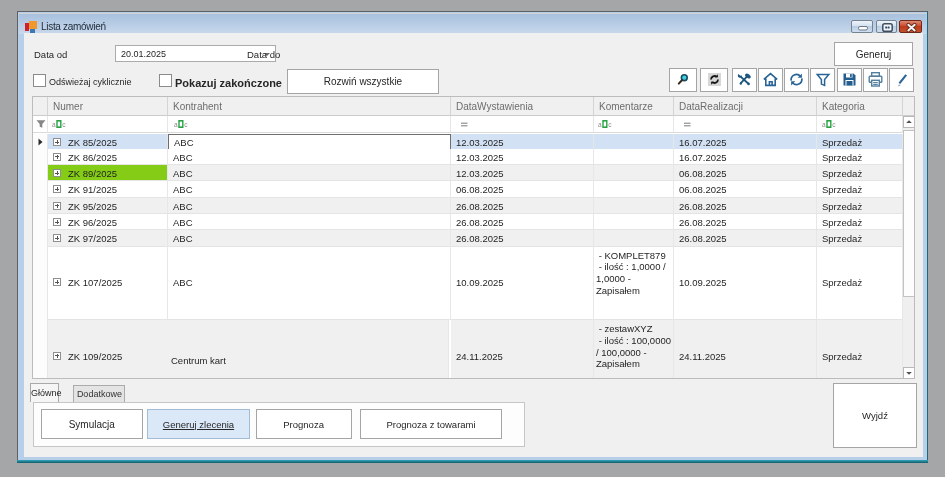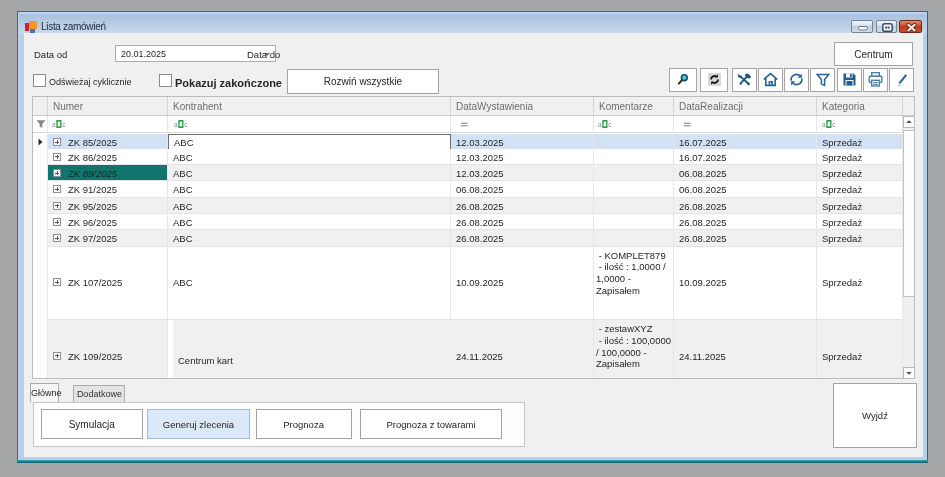--- a/index.html
+++ b/index.html
@@ -82,21 +82,21 @@
 </div>
 
 <div id="page">
 
   <div class="lbl" style="left:34px; top:49px;">Data od</div>
   <div class="combo" style="left:79px; top:45px; width:161px; height:17px;margin-left:36px;">
       <span class="txt">20.01.2025</span>
       <span class="arr"></span>
     </div>
   <div class="lbl" style="left:247px; top:49px;">Data do</div>
-  <div class="btn" style="left:834px; top:42px; width:79px; height:24px;">Centrum</div>
+  <div class="btn" style="left:834px; top:42px; width:79px; height:24px;">Generuj</div>
 
   <div class="cb" style="left:33px; top:74px;"></div>
   <div class="lbl" style="left:49px; top:76.5px; font-size:9px;">Odświeżaj cyklicznie</div>
   <div class="cb" style="left:159px; top:74px;"></div>
   <div class="lbl" style="left:175px; top:76.5px; font-size:11px;font-weight:bold;">Pokazuj zakończone</div>
   <div class="btn" style="left:287px; top:69px; width:152px; height:25px;">Rozwiń wszystkie</div>
 
   <div id="toolbar">
       <div class="tbtn" style="left:669px; top:68px; width:28px; height:23.6px;">
         <svg width="16" height="16" viewBox="0 0 16 16">
@@ -243,21 +243,21 @@
         <div class="cell" style="left:0; width:15px; background:#fcfcfc; padding:0; border-bottom:none;"></div>
         <div class="cell num" style="left:15px; width:120px; background:#ffffff;"><span class="plus" style=""></span>ZK 86/2025</div>
         <div class="cell" style="left:135px; width:283px; background:#ffffff;">ABC</div>
         <div class="cell" style="left:418px; width:143px; background:#ffffff;">12.03.2025</div>
         <div class="cell" style="left:561px; width:80px; background:#ffffff; padding:3px 0 0 2px; line-height:11.8px; white-space:pre;"></div>
         <div class="cell" style="left:641px; width:143px; background:#ffffff;">16.07.2025</div>
         <div class="cell" style="left:784px; width:86px; background:#ffffff;">Sprzedaż</div>
       </div>
       <div class="row" style="top:68.1px; height:16.3px;">
         <div class="cell" style="left:0; width:15px; background:#fcfcfc; padding:0; border-bottom:none;"></div>
-        <div class="cell num" style="left:15px; width:120px; background:#0f766e;font-style:italic;"><span class="plus" style=""></span>ZK 89/2025</div>
+        <div class="cell num" style="left:15px; width:120px; background:#84cc16;"><span class="plus" style=""></span>ZK 89/2025</div>
         <div class="cell" style="left:135px; width:283px; background:#f0f0f0;">ABC</div>
         <div class="cell" style="left:418px; width:143px; background:#f0f0f0;">12.03.2025</div>
         <div class="cell" style="left:561px; width:80px; background:#f0f0f0; padding:3px 0 0 2px; line-height:11.8px; white-space:pre;"></div>
         <div class="cell" style="left:641px; width:143px; background:#f0f0f0;">06.08.2025</div>
         <div class="cell" style="left:784px; width:86px; background:#f0f0f0;">Sprzedaż</div>
       </div>
       <div class="row" style="top:84.39999999999999px; height:16.3px;">
         <div class="cell" style="left:0; width:15px; background:#fcfcfc; padding:0; border-bottom:none;"></div>
         <div class="cell num" style="left:15px; width:120px; background:#ffffff;"><span class="plus" style=""></span>ZK 91/2025</div>
         <div class="cell" style="left:135px; width:283px; background:#ffffff;">ABC</div>
@@ -298,39 +298,39 @@
         <div class="cell num" style="left:15px; width:120px; background:#ffffff;display:flex;align-items:center;padding-top:0;"><span class="plus" style="top:31.700000000000003px;"></span>ZK 107/2025</div>
         <div class="cell" style="left:135px; width:283px; background:#ffffff;display:flex;align-items:center;padding-top:0;">ABC</div>
         <div class="cell" style="left:418px; width:143px; background:#ffffff;display:flex;align-items:center;padding-top:0;">10.09.2025</div>
         <div class="cell" style="left:561px; width:80px; background:#ffffff; padding:3px 0 0 2px; line-height:11.8px; white-space:pre;"> - KOMPLET879<br> - ilość : 1,0000 /<br>1,0000 -<br>Zapisałem</div>
         <div class="cell" style="left:641px; width:143px; background:#ffffff;display:flex;align-items:center;padding-top:0;">10.09.2025</div>
         <div class="cell" style="left:784px; width:86px; background:#ffffff;display:flex;align-items:center;padding-top:0;">Sprzedaż</div>
       </div>
       <div class="row" style="top:223px; height:73.4px;">
         <div class="cell" style="left:0; width:15px; background:#fcfcfc; padding:0; border-bottom:none;"></div>
         <div class="cell num" style="left:15px; width:120px; background:#f0f0f0;display:flex;align-items:center;padding-top:0;"><span class="plus" style="top:31.700000000000003px;"></span>ZK 109/2025</div>
-        <div class="cell" style="left:140px; width:283px; background:#f0f0f0;display:flex;align-items:center;padding-top:8px;">Centrum kart</div>
+        <div class="cell" style="left:133px; width:283px; background:#f0f0f0;display:flex;align-items:center;padding-top:8px;">Centrum kart</div>
         <div class="cell" style="left:418px; width:143px; background:#f0f0f0;display:flex;align-items:center;padding-top:0;">24.11.2025</div>
         <div class="cell" style="left:561px; width:80px; background:#f0f0f0; padding:3px 0 0 2px; line-height:11.8px; white-space:pre;"> - zestawXYZ<br> - ilość : 100,0000<br>/ 100,0000 -<br>Zapisałem</div>
         <div class="cell" style="left:641px; width:143px; background:#f0f0f0;display:flex;align-items:center;padding-top:0;">24.11.2025</div>
         <div class="cell" style="left:784px; width:86px; background:#f0f0f0;display:flex;align-items:center;padding-top:0;">Sprzedaż</div>
       </div>
       <div style="position:absolute; left:870px; top:19px; width:12px; height:262px; background:#efefef;">
         <div style="position:absolute; left:0px; top:0px; width:12px; height:12px; background:#fff; border:1px solid #b8b8b8;"><svg width="10" height="10">
             <path d="M2.2 6 L5 3.2 L7.8 6 Z" fill="#505050"></path>
           </svg></div>
         <div style="position:absolute; left:0px; top:14px; width:12px; height:167px; background:#fdfdfd; border:1px solid #c2c2c2;"></div>
         <div style="position:absolute; left:0px; top:251px; width:12px; height:12px; background:#fff; border:1px solid #b8b8b8;"><svg width="10" height="10">
             <path d="M2.2 4 L5 6.8 L7.8 4 Z" fill="#505050"></path>
           </svg></div>
       </div>
     </div>
   <div id="bottom">
       <div style="position:absolute; left:30px; top:383px; width:29px; height:19px; background:#f5f5f5; border:1px solid #a9a9a9; border-bottom:none; z-index:2; text-align:center; line-height:18px; font-size:9px;">Główne</div>
       <div style="position:absolute; left:73.4px; top:384.5px; width:52px; height:17px; background:#e4e4e4; border:1px solid #ababab; border-bottom:none; text-align:center; line-height:16px; font-size:9px; color:#333;">Dodatkowe</div>
       <div style="position:absolute; left:32.8px; top:402px; width:492px; height:45px; background:#fdfdfd; border:1px solid #c6c6c6;"></div>
       <div class="btn" style="left:40.5px; top:409px; width:102.5px; height:30px; background:#fff; border-color:#a5a5a5; font-size:10px;">Symulacja</div>
-      <div class="btn" style="left:147px; top:409px; width:103px; height:30px; background:#dbe8f8; border-color:#a3bcd6; font-size:9.5px;">Generuj zlecenia</div>
+      <div class="btn" style="left:147px; top:409px; width:103px; height:30px; background:#dbe8f8; border-color:#a3bcd6; font-size:9.5px;text-decoration:underline;">Generuj zlecenia</div>
       <div class="btn" style="left:255.6px; top:409px; width:96px; height:30px; background:#fff; border-color:#a5a5a5; font-size:9.5px;">Prognoza</div>
       <div class="btn" style="left:360px; top:409px; width:142px; height:30px; background:#fff; border-color:#a5a5a5; font-size:9.5px;">Prognoza z towarami</div>
       <div class="btn" style="left:833px; top:382.6px; width:84px; height:65px; font-size:9.5px;">Wyjdź</div>
     </div>
 </div>
 
 </body></html>

